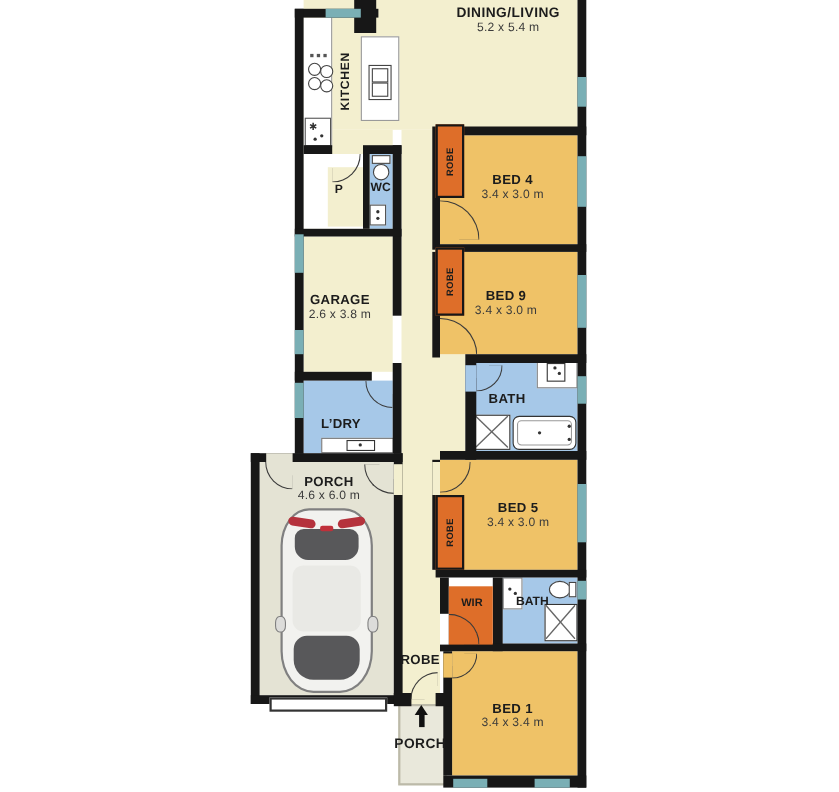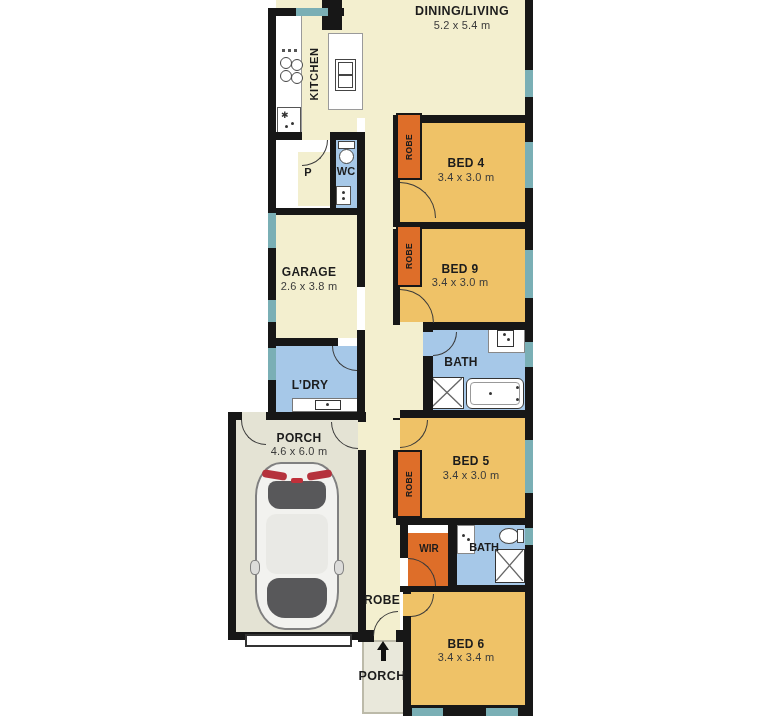--- a/index.html
+++ b/index.html
@@ -230,17 +230,17 @@
   <div class="lbl dims" style="left:309px;top:286px;text-align:right;">2.6 x 3.8 m</div>
   <div class="lbl name" style="left:461px;top:362px;">BATH</div>
   <div class="lbl name" style="left:310px;top:385px;">L’DRY</div>
   <div class="lbl name" style="left:299px;top:438px;">PORCH</div>
   <div class="lbl dims" style="left:299px;top:451px;">4.6 x 6.0 m</div>
   <div class="lbl name" style="left:471px;top:461px;">BED 5</div>
   <div class="lbl dims" style="left:471px;top:475px;">3.4 x 3.0 m</div>
   <div class="lbl" style="left:429px;top:548px;font-size:10px;">WIR</div>
   <div class="lbl small-name" style="left:484px;top:547px;">BATH</div>
   <div class="lbl name" style="left:382px;top:600px;">ROBE</div>
-  <div class="lbl name" style="left:466px;top:644px;">BED 6</div>
+  <div class="lbl name" style="left:466px;top:644px;">BED 1</div>
   <div class="lbl dims" style="left:466px;top:657px;">3.4 x 3.4 m</div>
   <div class="lbl name-big" style="left:382px;top:676px;">PORCH</div>
 
 </div>
 
 </body></html>

